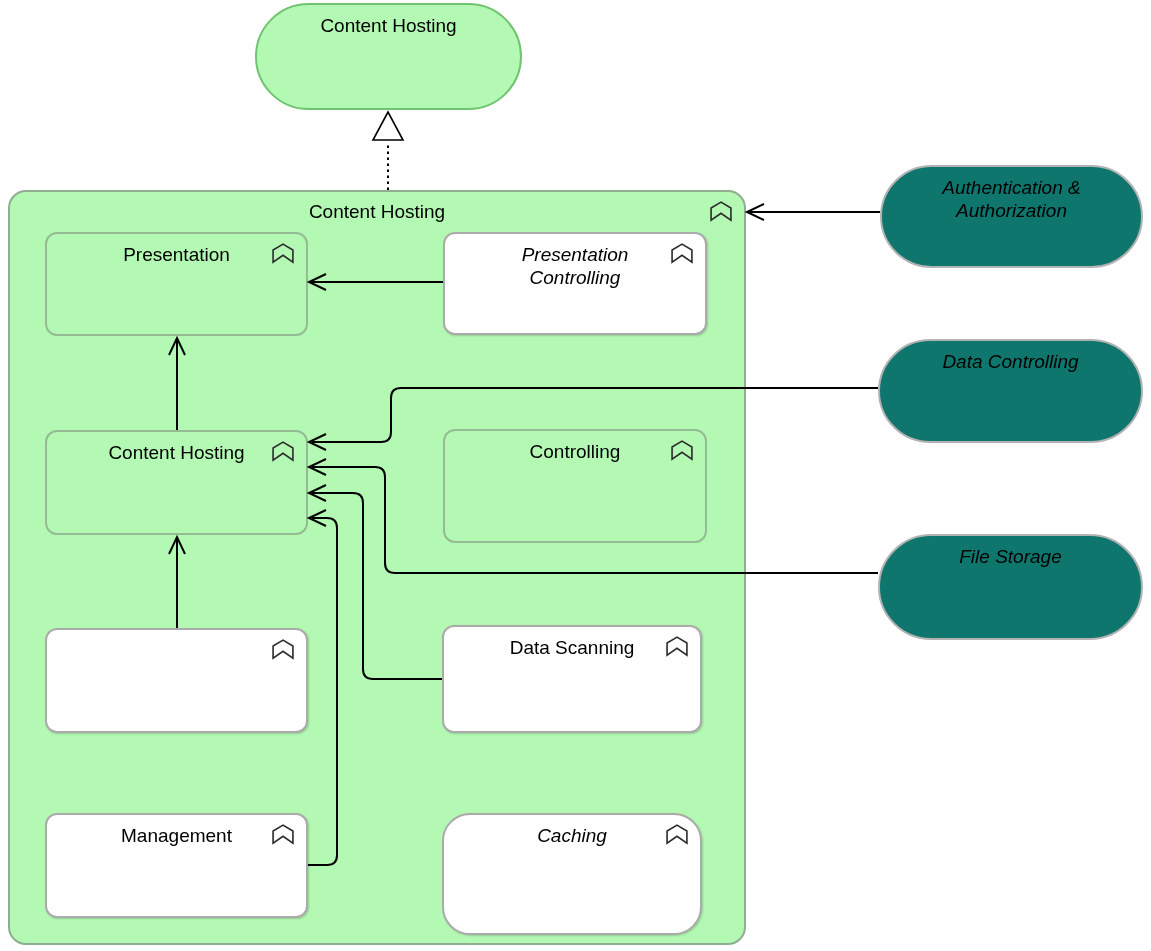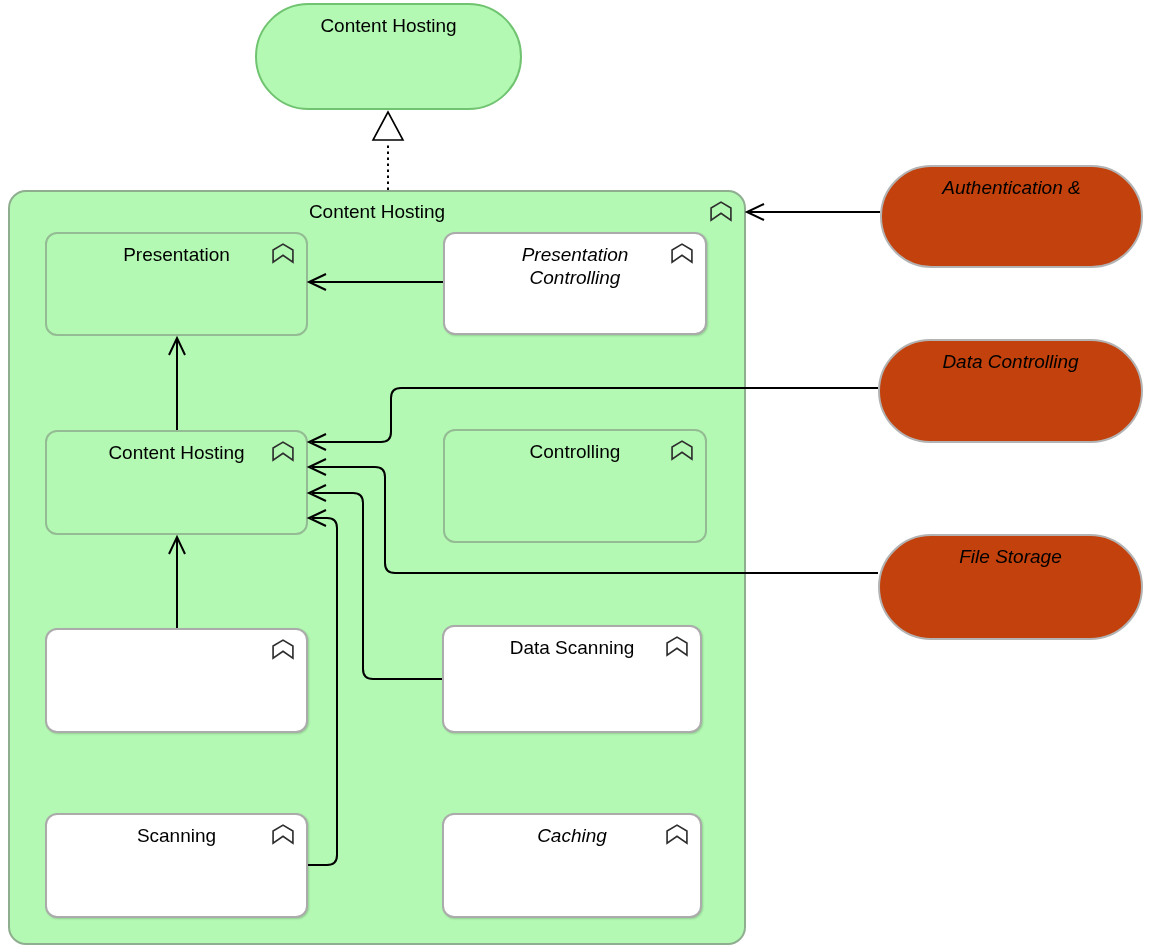--- a/index.html
+++ b/index.html
@@ -29,21 +29,21 @@
     box-shadow:1px 1px 2px rgba(0,0,0,0.18);
   }
   .stadium{
     border-radius:54px;
   }
   .green-stadium{
     background:#b3f9b3;
     border:2px solid #70c370;
   }
   .white-stadium{
-    background:#c2410c;
+    background:#0f766e;
     border:2px solid #b3b3b3;
   }
   .label{
     position:absolute;
     left:0;right:0;top:9px;
     text-align:center;
     font-size:19px;
     line-height:1.22;
   }
   .label span{display:block;}
@@ -130,39 +130,40 @@
     <div class="label">
       <span>Data Scanning</span>
     </div>
     <svg class="fn-icon" viewBox="0 0 20 18">
       <path d="M1.5,16.5 L1.5,6 L10,1 L18.5,6 L18.5,16.5 L10,10.5 Z" fill="none" stroke="#2d2d2d" stroke-width="1.4"></path>
     </svg>
   </div>
 
   <div class="node white-box" style="left:45px;top:813px;width:263px;height:105px;">
     <div class="label">
-      <span>Scanning</span>
-    </div>
-    <svg class="fn-icon" viewBox="0 0 20 18">
-      <path d="M1.5,16.5 L1.5,6 L10,1 L18.5,6 L18.5,16.5 L10,10.5 Z" fill="none" stroke="#2d2d2d" stroke-width="1.4"></path>
-    </svg>
-  </div>
-
-  <div class="node white-box italic" style="left:442px;top:813px;width:260px;height:105px;">
+      <span>Management</span>
+    </div>
+    <svg class="fn-icon" viewBox="0 0 20 18">
+      <path d="M1.5,16.5 L1.5,6 L10,1 L18.5,6 L18.5,16.5 L10,10.5 Z" fill="none" stroke="#2d2d2d" stroke-width="1.4"></path>
+    </svg>
+  </div>
+
+  <div class="node white-box italic" style="left:442px;top:813px;width:260px;height:122px;border-radius:28px;">
     <div class="label">
       <span>Caching</span>
     </div>
     <svg class="fn-icon" viewBox="0 0 20 18">
       <path d="M1.5,16.5 L1.5,6 L10,1 L18.5,6 L18.5,16.5 L10,10.5 Z" fill="none" stroke="#2d2d2d" stroke-width="1.4"></path>
     </svg>
   </div>
 
   <div class="node stadium white-stadium italic" style="left:880px;top:165px;width:263px;height:103px;">
     <div class="label">
       <span>Authentication &amp;</span>
+      <span>Authorization</span>
     </div>
   </div>
 
   <div class="node stadium white-stadium italic" style="left:878px;top:339px;width:265px;height:104px;">
     <div class="label">
       <span>Data Controlling</span>
     </div>
   </div>
 
   <div class="node stadium white-stadium italic" style="left:878px;top:534px;width:265px;height:106px;">

